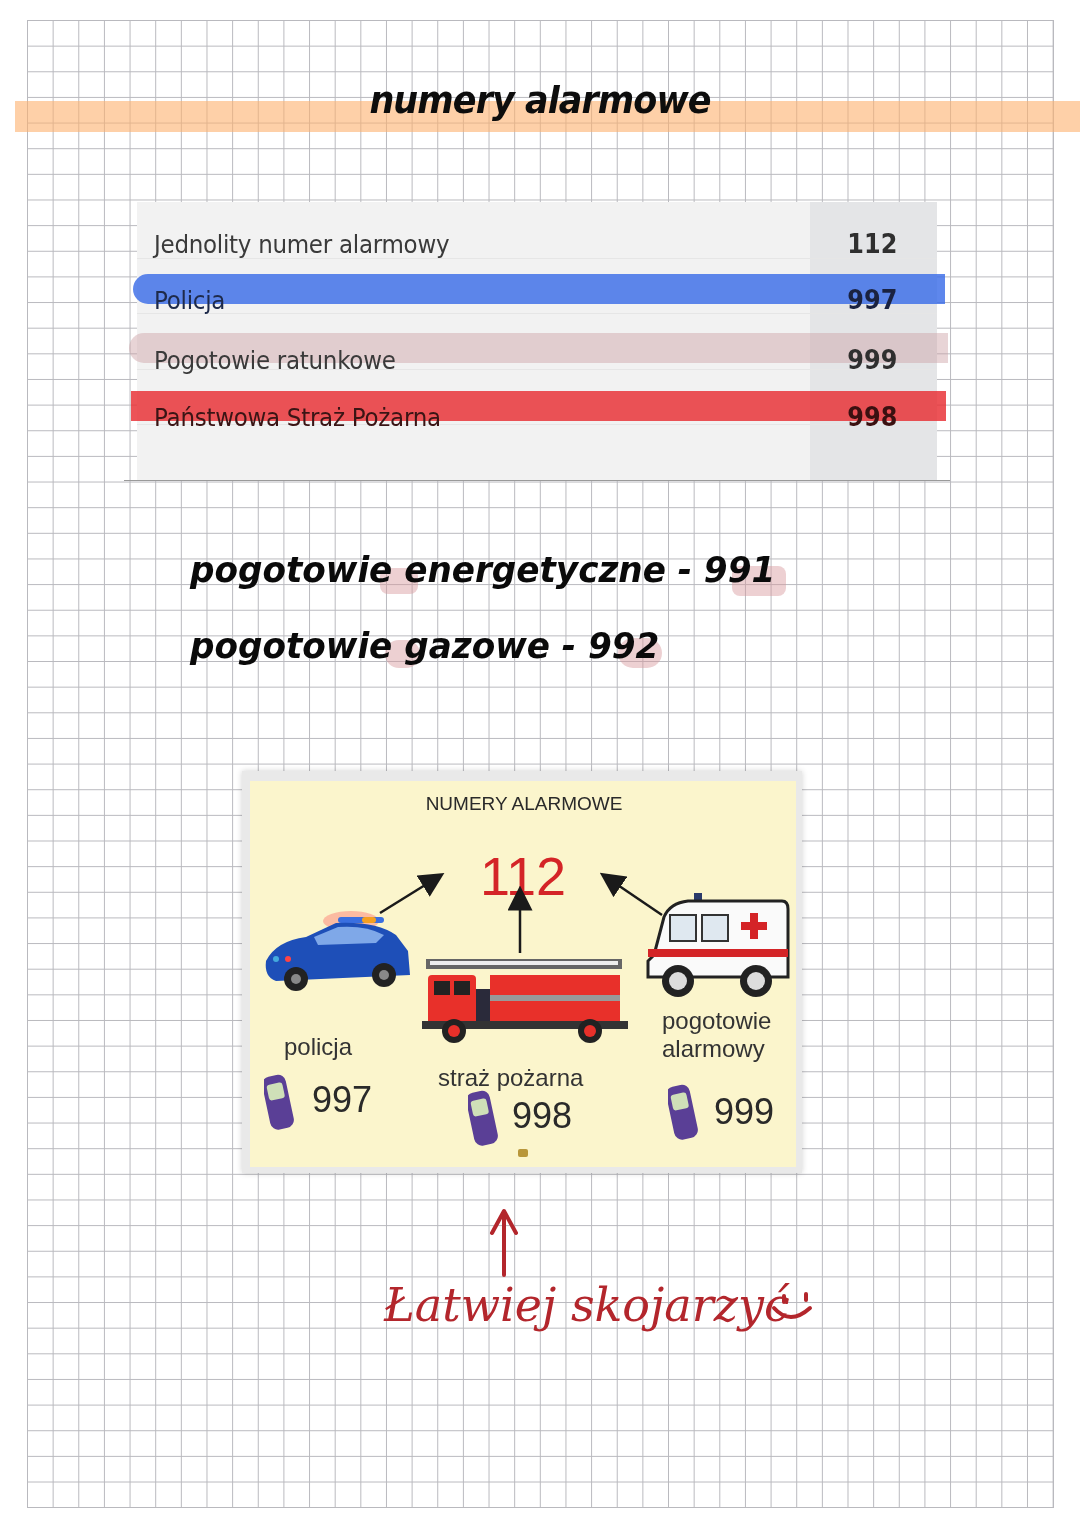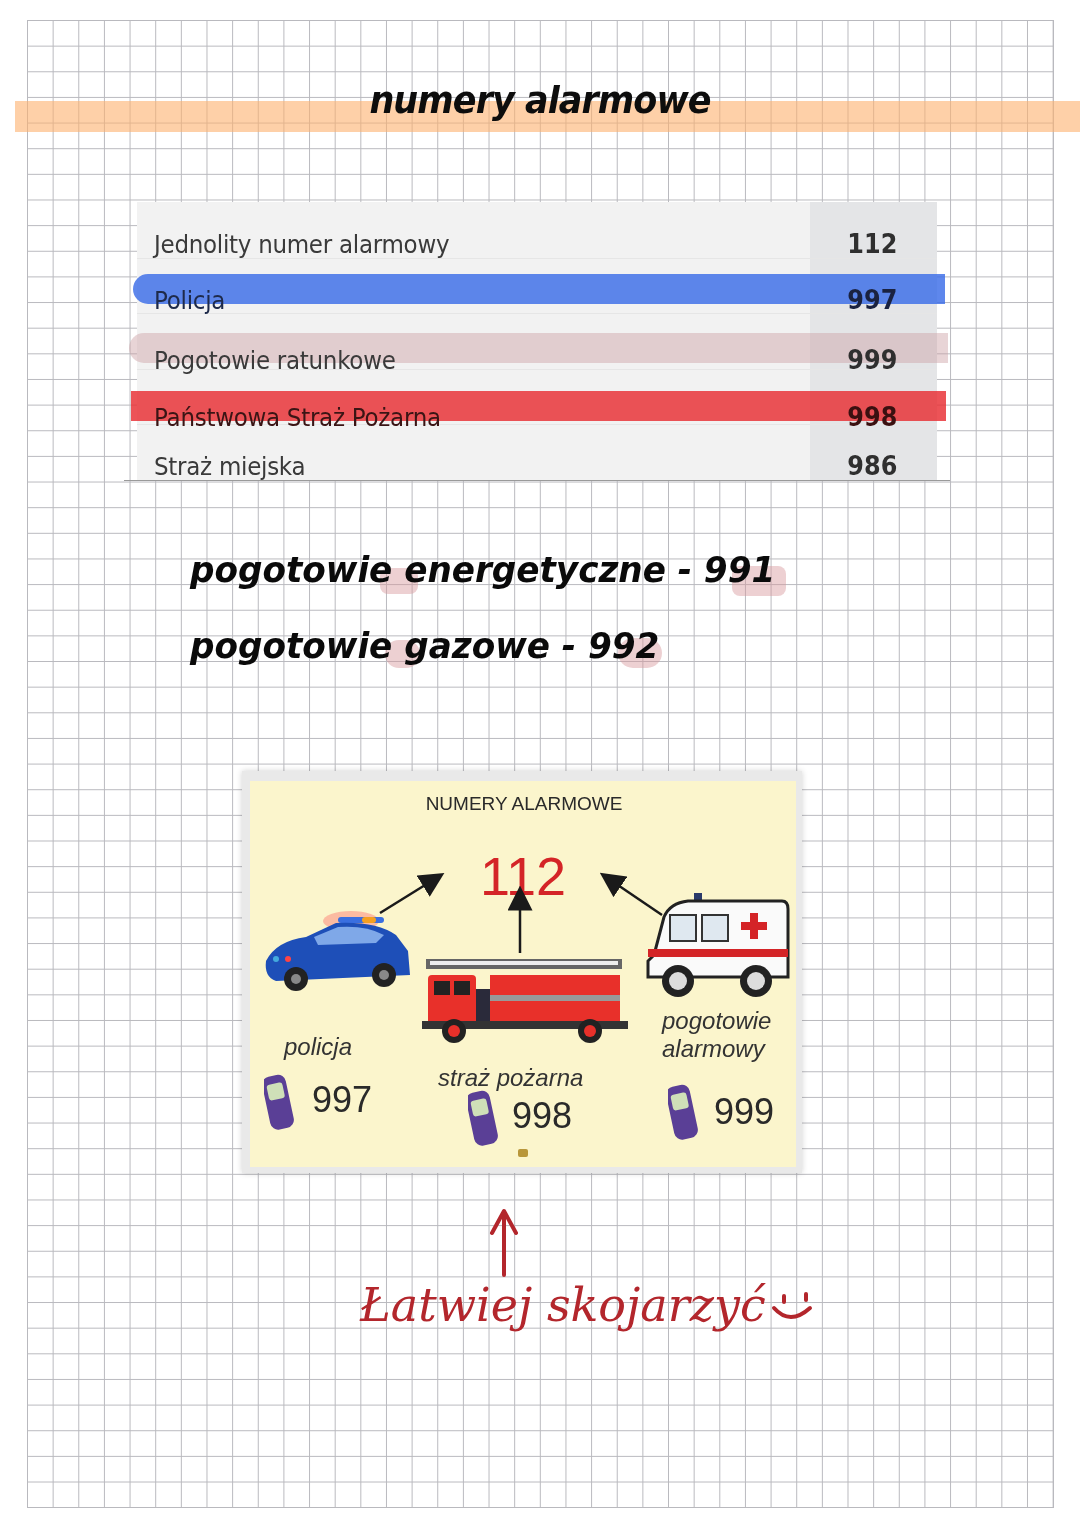--- a/index.html
+++ b/index.html
@@ -28,21 +28,21 @@
   .hl-pink { left:129px; top:333px; width:819px; height:30px; background:rgba(205,160,163,0.45); border-radius:15px 0 0 15px; }
   .hl-red  { left:131px; top:391px; width:815px; height:30px; background:rgba(232,45,50,0.82); }
 
   .note { position:absolute; left:190px; font-family:"DejaVu Sans", sans-serif; font-style:italic; font-weight:bold; font-size:36px; color:#0a0a0a; white-space:nowrap; transform-origin:left; transform:scaleX(0.95); }
   .blot { position:absolute; background:rgba(214,150,155,0.45); border-radius:8px; }
 
   .poster { position:absolute; left:242px; top:771px; width:560px; height:402px; background:#e9e9e9; box-shadow:0 0 6px rgba(0,0,0,0.18); }
   .poster-inner { position:absolute; left:8px; top:10px; width:546px; height:386px; background:#fbf5cc; }
   .p-title { position:absolute; left:0; width:564px; top:12px; text-align:center; font-family:"Liberation Sans", sans-serif; font-size:19px; color:#2a2a2a; }
   .p-112 { position:absolute; left:230px; top:64px; font-family:"Liberation Sans", sans-serif; font-size:54px; color:#d42427; }
-  .p-lbl { position:absolute; font-family:"Liberation Sans", sans-serif; font-size:24px; color:#333; text-align:center; line-height:28px;font-style:italic; }
+  .p-lbl { position:absolute; font-family:"Liberation Sans", sans-serif; font-size:24px; color:#333; text-align:center; line-height:28px; }
   .p-num { position:absolute; font-family:"Liberation Sans", sans-serif; font-size:36px; color:#2a2a2a; }
   .phone { position:absolute; width:30px; height:58px; }
 
   .hand { position:absolute; font-family:"DejaVu Serif", serif; font-style:italic; color:#b3262c; font-size:46px; white-space:nowrap; }
 </style>
 </head>
 <body>
 
 <div class="grid"></div>
 
@@ -71,24 +71,20 @@
     <span class="lbl" style="color:#1e2a4a">Policja</span>
     <span class="num" style="color:#1a2240">997</span>
   </div>
   <div class="row" style="top:116px">
     <span class="lbl">Pogotowie ratunkowe</span>
     <span class="num">999</span>
   </div>
   <div class="row" style="top:173px">
     <span class="lbl" style="color:#3a1515">Państwowa Straż Pożarna</span>
     <span class="num" style="color:#3a1010">998</span>
-  </div>
-  <div class="row" style="top:222px">
-    <span class="lbl">Straż miejska</span>
-    <span class="num">986</span>
   </div>
 </div>
 
 <div class="blot" style="left:380px;top:568px;width:38px;height:26px"></div>
 <div class="blot" style="left:732px;top:566px;width:54px;height:30px"></div>
 <div class="blot" style="left:385px;top:640px;width:35px;height:28px;border-radius:14px"></div>
 <div class="blot" style="left:618px;top:638px;width:44px;height:30px;border-radius:15px"></div>
 <div class="note" style="top:549px">pogotowie energetyczne - 991</div>
 <div class="note" style="top:625px">pogotowie gazowe - 992</div>
 
@@ -181,18 +177,18 @@
     </div>
     <div class="p-num" style="left:464px;top:310px">999</div>
 
     <div style="position:absolute;left:268px;top:368px;width:10px;height:8px;background:#b8963a;border-radius:2px"></div>
   </div>
 </div>
 
 <svg style="position:absolute;left:480px;top:1205px" width="50" height="80">
   <path d="M24,70 L24,8 M12,28 L24,6 L36,28" stroke="#b3262c" stroke-width="4" fill="none" stroke-linecap="round" stroke-linejoin="round"></path>
 </svg>
-<div class="hand" style="left:360px;top:1278px">Łatwiej skojarzyć</div>
+<div class="hand" style="left:384px;top:1278px">Łatwiej skojarzyć</div>
 <svg style="position:absolute;left:770px;top:1292px" width="46" height="36">
   <path d="M4,16 Q20,34 40,16" stroke="#b3262c" stroke-width="4" fill="none" stroke-linecap="round"></path>
   <line x1="14" y1="4" x2="14" y2="10" stroke="#b3262c" stroke-width="4" stroke-linecap="round"></line>
   <line x1="36" y1="2" x2="36" y2="8" stroke="#b3262c" stroke-width="4" stroke-linecap="round"></line>
 </svg>
 
 </body></html>

